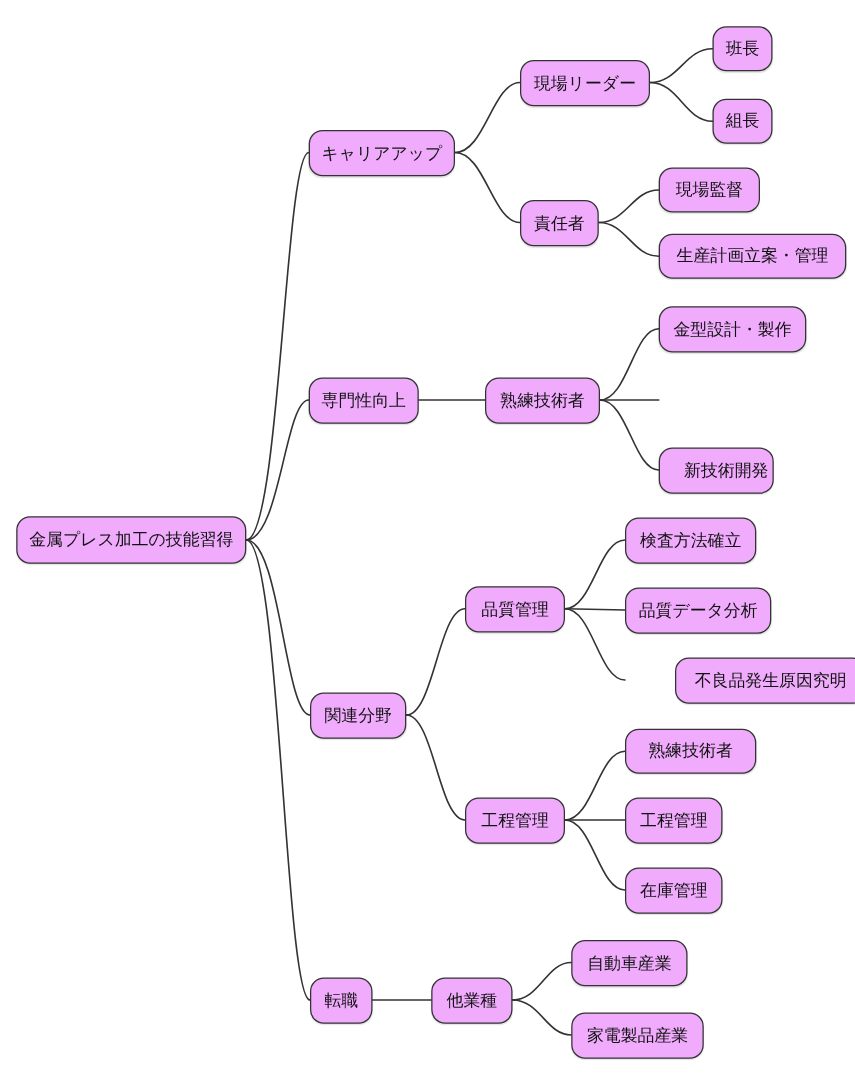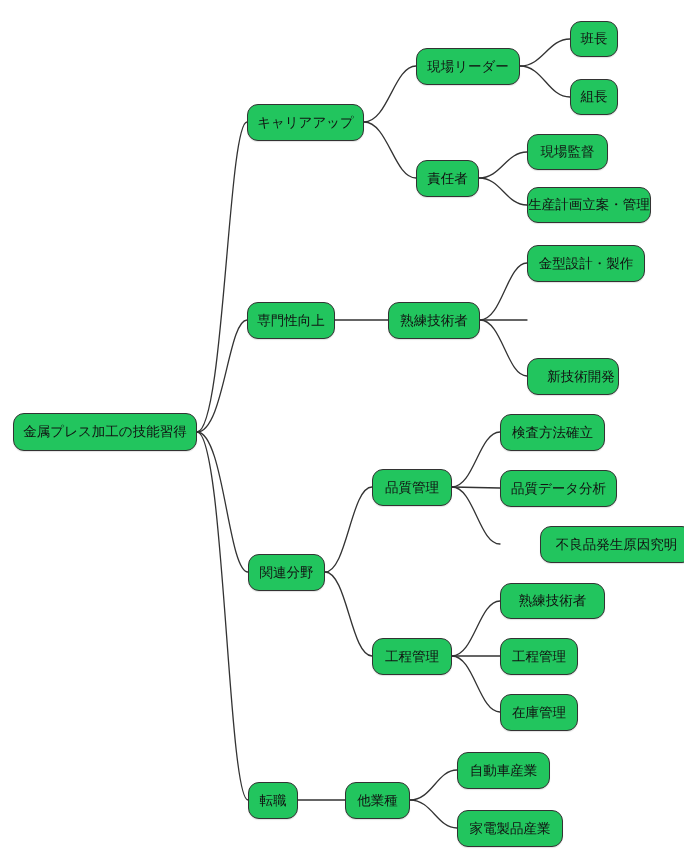--- a/index.html
+++ b/index.html
@@ -27,21 +27,21 @@
     stroke: #333333;
     stroke-width: 1.3;
     stroke-linecap: round;
   }
   .node {
     position: absolute;
     box-sizing: border-box;
     display: flex;
     align-items: center;
     justify-content: center;
-    background: #22c55e;
+    background: #f0abfc;
     border: 1.5px solid #333333;
     border-radius: 11px;
     box-shadow: 0 1px 1px rgba(0,0,0,0.12);
     color: #111111;
     font-size: 13.5px;
     line-height: 1;
     white-space: nowrap;
     text-align: center;
   }
 </style>
@@ -101,21 +101,21 @@
   <div class="node" style="left:416px; top:48px; width:104px; height:37px;">現場リーダー</div>
 
   <div class="node" style="left:416px; top:160px; width:63px; height:37px;">責任者</div>
 
   <div class="node" style="left:570px; top:21px; width:48px; height:36px;">班長</div>
 
   <div class="node" style="left:570px; top:79px; width:48px; height:36px;">組長</div>
 
   <div class="node" style="left:527px; top:134px; width:81px; height:36px;">現場監督</div>
 
-  <div class="node" style="left:527px; top:187px; width:124px; height:36px;">生産計画立案・管理</div>
+  <div class="node" style="left:527px; top:187px; width:150px; height:36px;">生産計画立案・管理</div>
 
   <div class="node" style="left:388px; top:302px; width:92px; height:37px;">熟練技術者</div>
 
   <div class="node" style="left:527px; top:245px; width:118px; height:37px;">金型設計・製作</div>
 
 
   <div class="node" style="left:527px; top:358px; width:92px; height:37px;padding-left:16px;">新技術開発</div>
 
   <div class="node" style="left:372px; top:469px; width:80px; height:37px;">品質管理</div>
 

